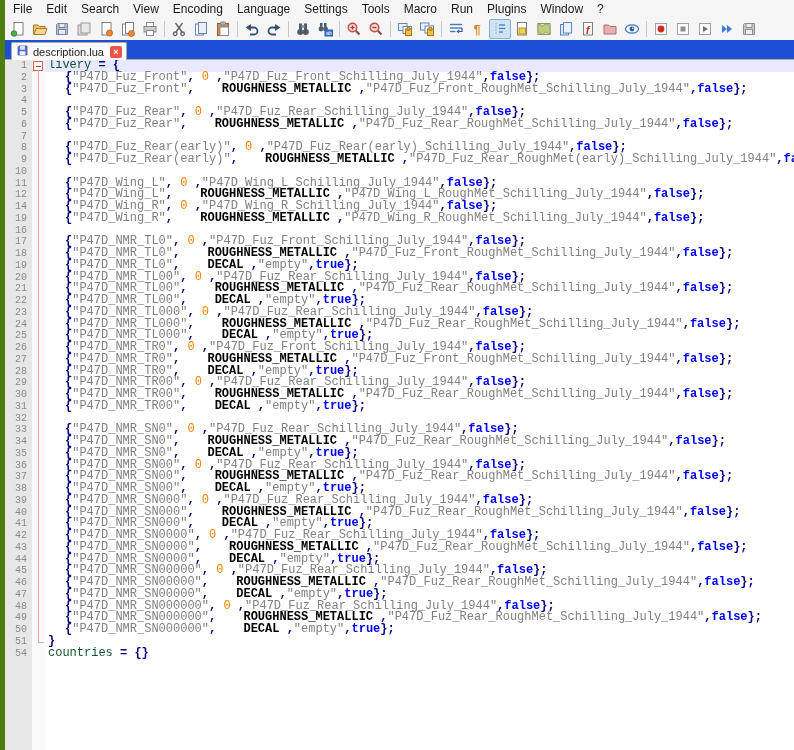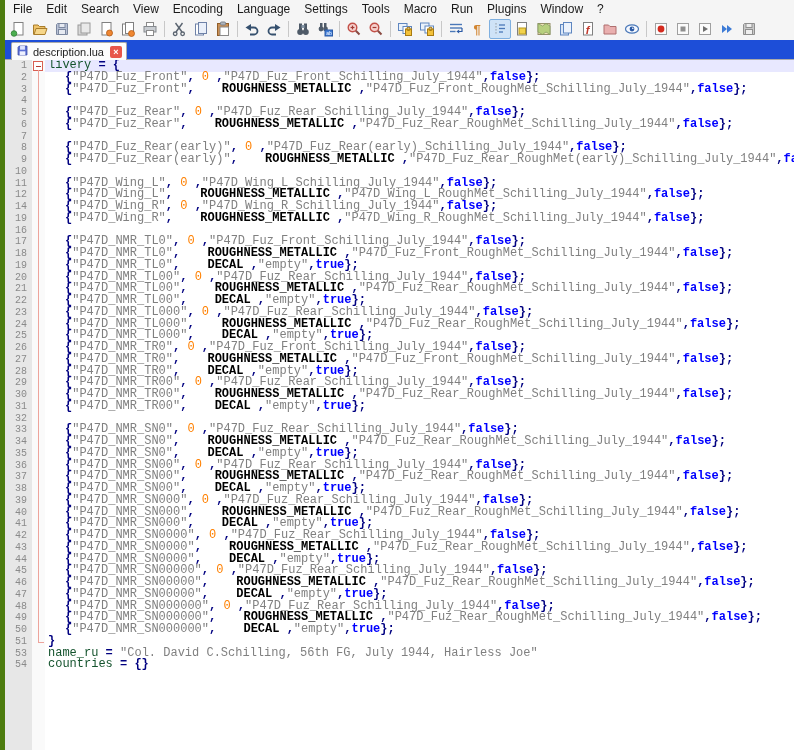--- a/index.html
+++ b/index.html
@@ -667,25 +667,20 @@
       </div>
       <div class="row">
         <span class="ln">51</span>
         <span class="fold">
           <i class="fvt"></i>
           <i class="fhr"></i>
         </span>
         <span class="codewrap"><span class="tk-op">}</span></span>
       </div>
       <div class="row">
-        <span class="ln">53</span>
-        <span class="fold"></span>
-        <span class="codewrap"><span class="tk-id">name_ru</span><span class="tk-op"> = </span><span class="tk-str">"Col. David C.Schilling, 56th FG, July 1944, Hairless Joe"</span></span>
-      </div>
-      <div class="row">
         <span class="ln">54</span>
         <span class="fold"></span>
         <span class="codewrap"><span class="tk-id">countries</span><span class="tk-op"> = </span><span class="tk-op">{}</span></span>
       </div>
       <div class="filler">
         <span class="ln"></span>
         <span class="fold"></span>
         <span class="codewrap"></span>
       </div>
     </div>

